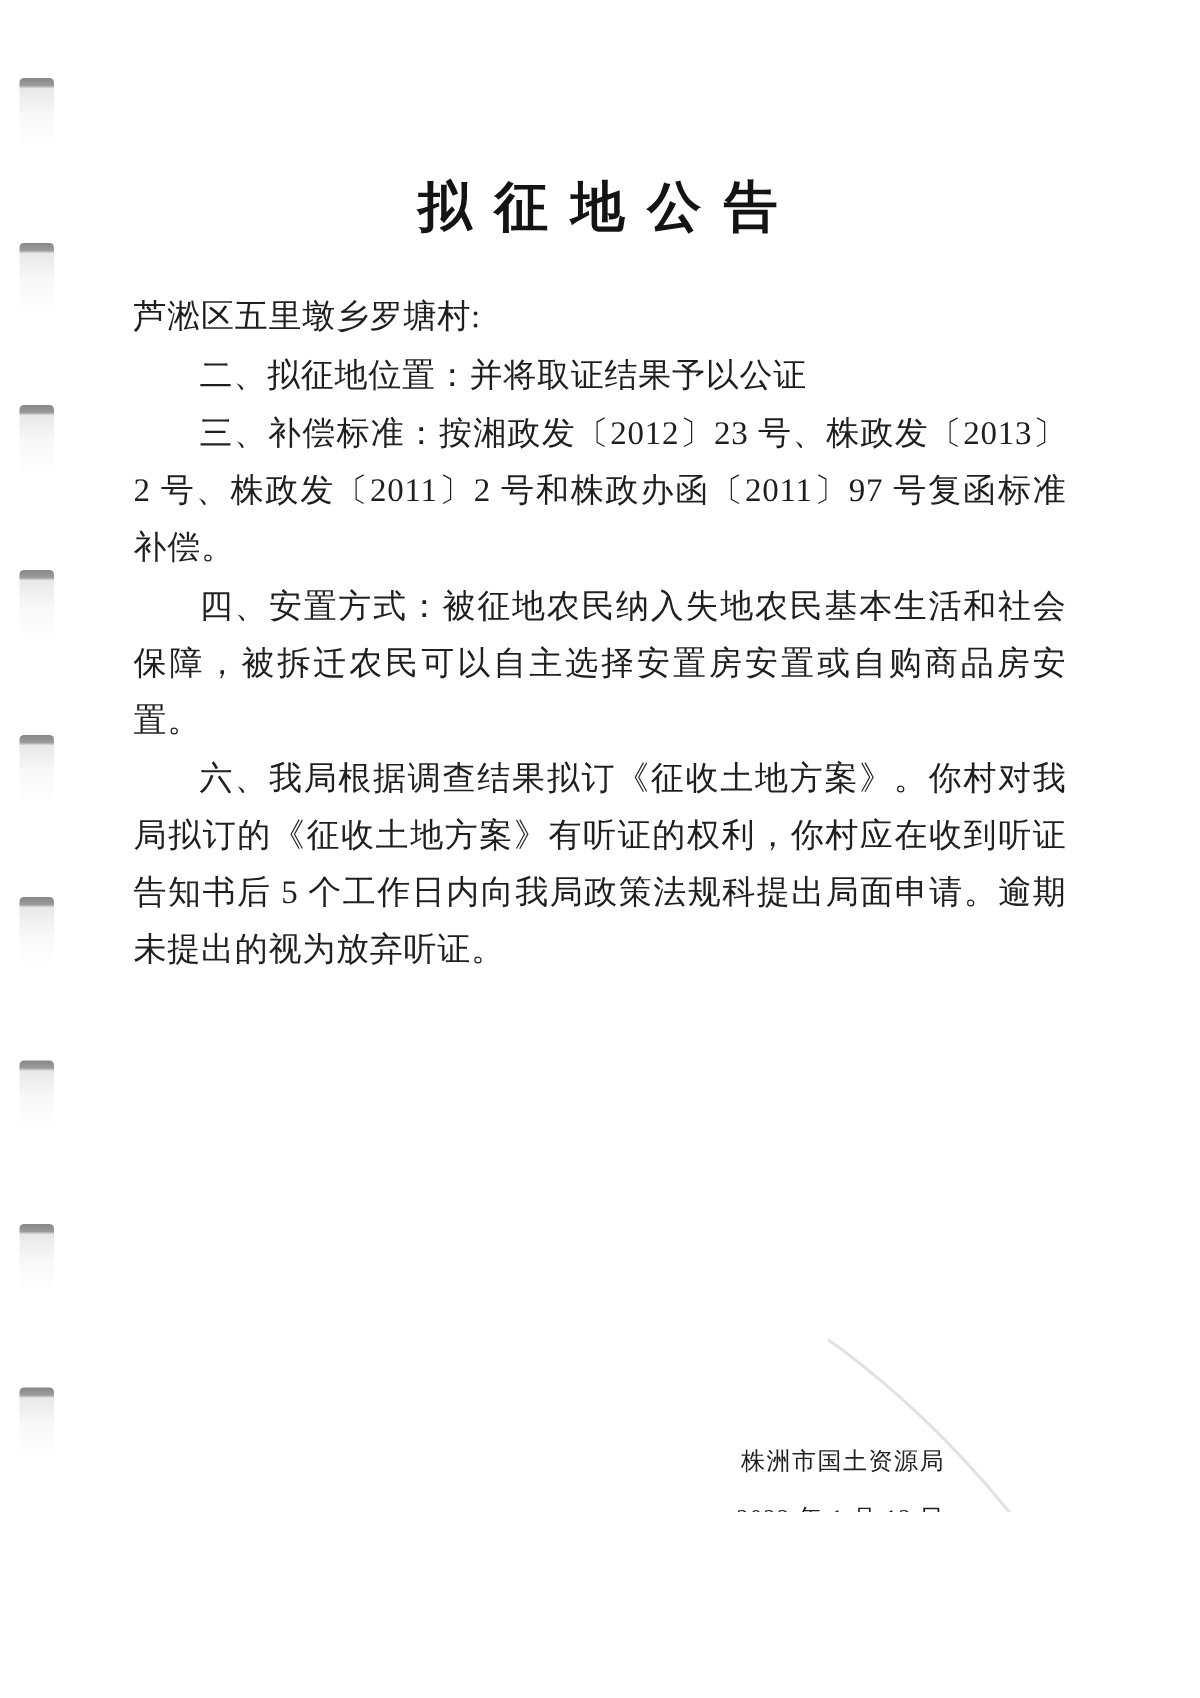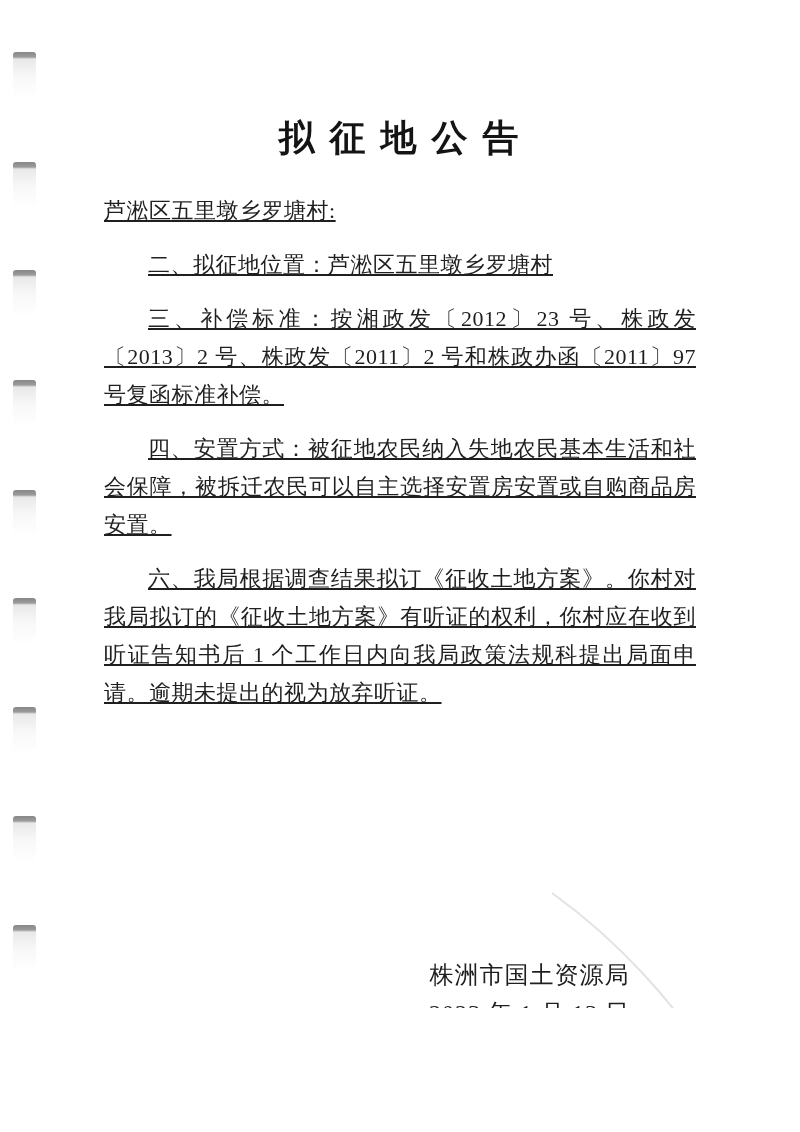--- a/index.html
+++ b/index.html
@@ -40,33 +40,32 @@
   }
   .body-text {
     margin: 32px 88px 0 88px;
     width: 624px;
     font-size: 22px;
     line-height: 38px;
     text-align: justify;
     letter-spacing: 0.5px;
   }
   .body-text p {
-    margin: 16px;
+    margin: 1px;
     text-indent: 2em;
-    text-decoration: underline;
   }
   .body-text p.salutation {
     text-indent: 0;
   }
   .signature-block {
     position: absolute;
     top: 956px;
     right: 170px;
-    text-align: center;
-    font-size: 24px;
+    text-align: right;
+    font-size: 16px;
     line-height: 38px;
     letter-spacing: 1px;
   }
   
   .curl-svg {
     position: absolute;
     left: 0; top: 0;
     width: 800px; height: 1132px;
     pointer-events: none;
   }
@@ -107,24 +106,24 @@
   <div class="mark" style="top:1034px"></div>
 
   <svg class="curl-svg" viewBox="0 0 800 1132">
     <path d="M552,893 C615,938 678,1005 714,1068 C725,1088 735,1110 741,1132" fill="none" stroke="#d8d8d8" stroke-width="2" stroke-opacity="0.75"></path>
   </svg>
 
   <h1 class="title">拟 征 地 公 告</h1>
 
   <div class="body-text">
     <p class="salutation">芦淞区五里墩乡罗塘村:</p>
-      <p>二、拟征地位置：芦淞区五里墩乡罗塘村</p>
+      <p>二、拟征地位置：并将取证结果予以公证</p>
       <p>三、补偿标准：按湘政发〔2012〕23 号、株政发〔2013〕2 号、株政发〔2011〕2 号和株政办函〔2011〕97 号复函标准补偿。</p>
       <p>四、安置方式：被征地农民纳入失地农民基本生活和社会保障，被拆迁农民可以自主选择安置房安置或自购商品房安置。</p>
-      <p>六、我局根据调查结果拟订《征收土地方案》。你村对我局拟订的《征收土地方案》有听证的权利，你村应在收到听证告知书后 1 个工作日内向我局政策法规科提出局面申请。逾期未提出的视为放弃听证。</p>
+      <p>六、我局根据调查结果拟订《征收土地方案》。你村对我局拟订的《征收土地方案》有听证的权利，你村应在收到听证告知书后 5 个工作日内向我局政策法规科提出局面申请。逾期未提出的视为放弃听证。</p>
   </div>
 
   <div class="signature-block">
     <div>株洲市国土资源局</div>
     <div>2023 年 1 月 13 日</div>
   </div>
 
   <div class="hand-tick"></div>
   <div class="handwriting">20</div>
 

